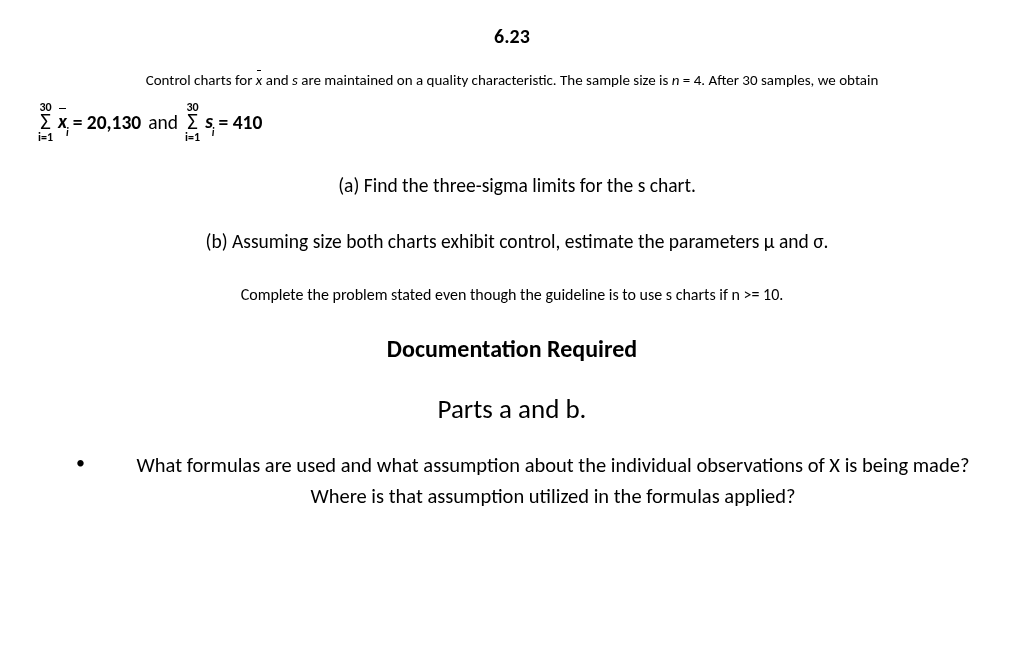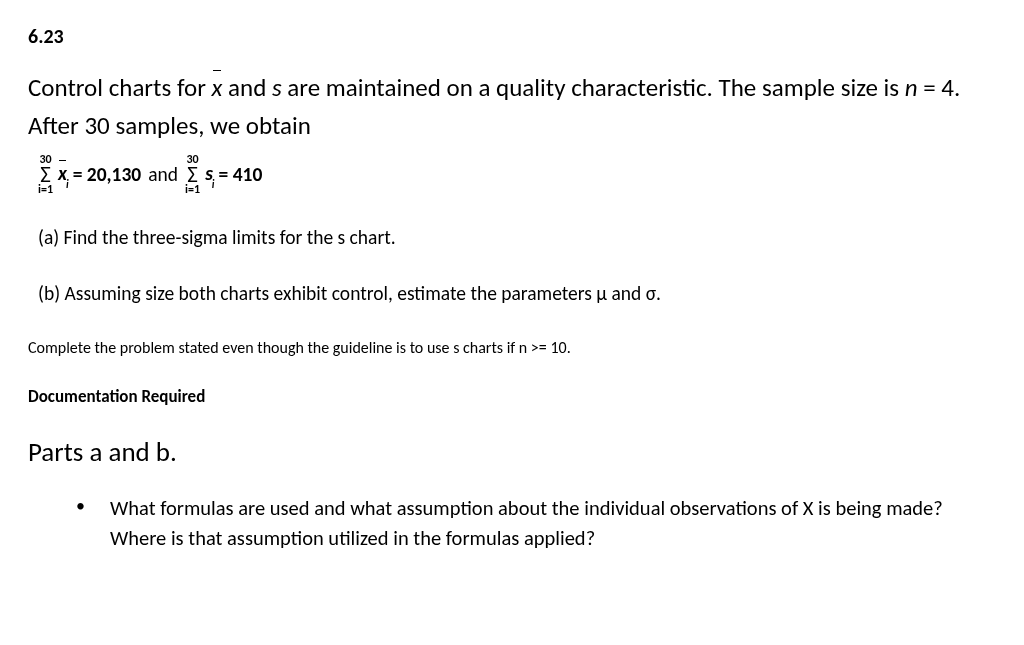--- a/index.html
+++ b/index.html
@@ -1,37 +1,38 @@
 <!DOCTYPE html>
 <html><head>
   <meta charset="utf-8">
   <style>
     * {
       margin: 0;
       padding: 0;
       box-sizing: border-box;
+      text-align: center;
     }
     body {
       font-family: Calibri, 'Segoe UI', Arial, sans-serif;
       background: #ffffff;
       color: #000000;
       padding: 22px 28px;
       width: 1024px;
       font-size: 19px;
       line-height: 1.45;
     }
     .problem-number {
       font-weight: bold;
       font-size: 20px;
       margin-bottom: 18px;
     }
     .intro-text {
       margin-left: 0;
       margin-bottom: 8px;
-      font-size: 25px;
+      font-size: 15px;
       line-height: 1.5;
     }
     .xbar {
       position: relative;
       display: inline-block;
       font-style: italic;
     }
     .xbar::before {
       content: "";
       position: absolute;
@@ -83,21 +84,21 @@
       font-size: 19.5px;
       margin-bottom: 28px;
     }
     .guideline {
       font-size: 16px;
       margin-bottom: 26px;
       margin-top: 2px;
     }
     .doc-heading {
       font-weight: bold;
-      font-size: 17px;
+      font-size: 24px;
       margin-bottom: 22px;
     }
     .parts-label {
       font-size: 27px;
       margin-bottom: 22px;
     }
     ul.bullet {
       list-style: none;
       padding-left: 48px;
     }

